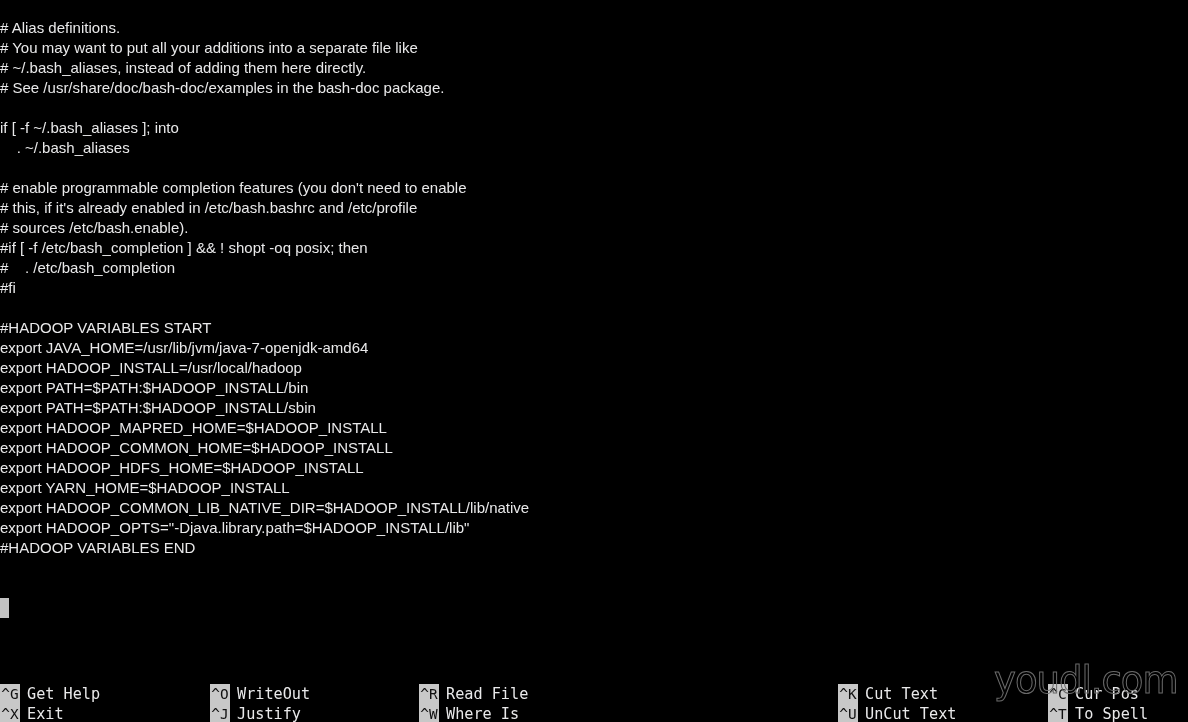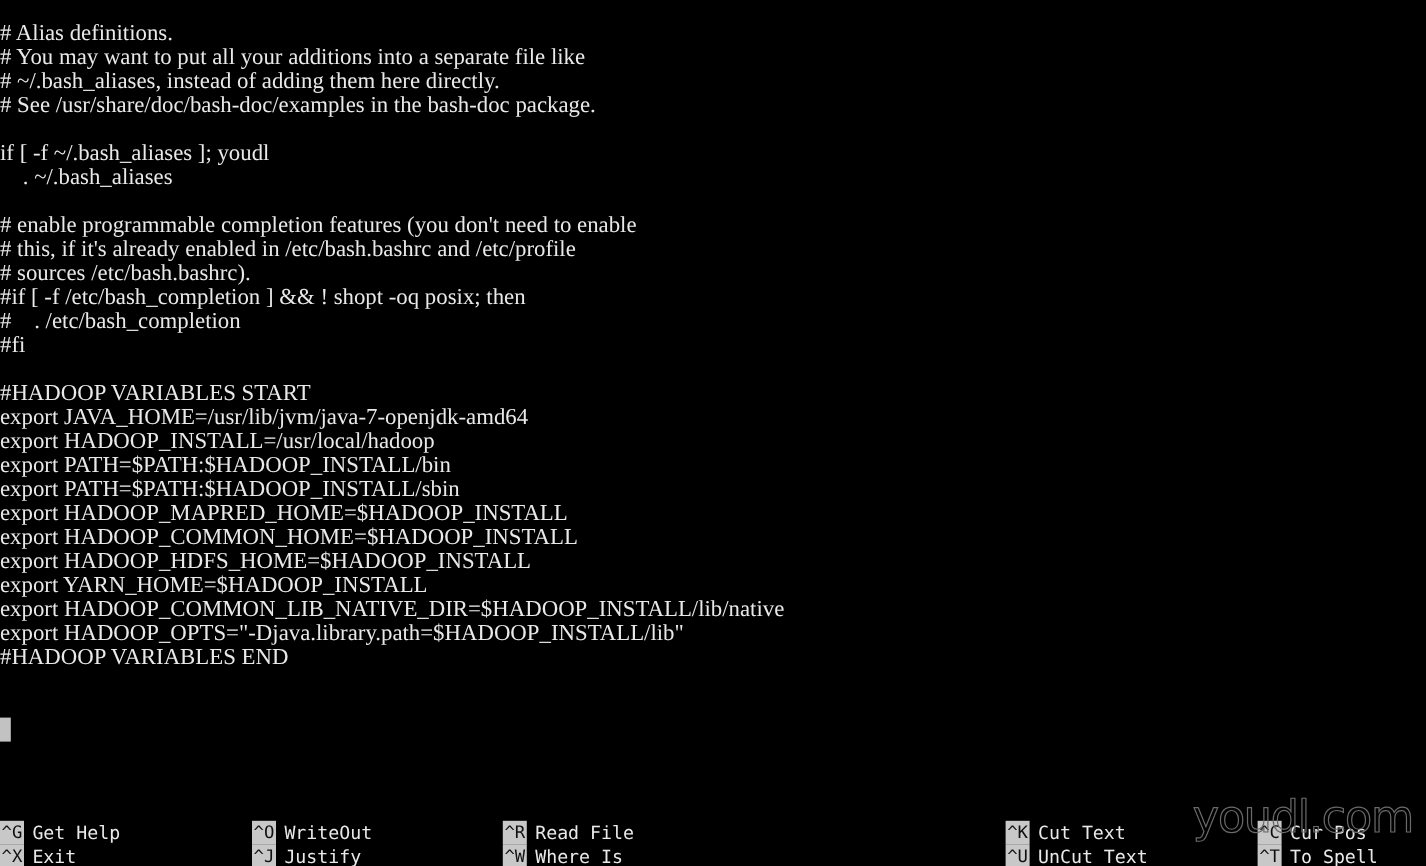--- a/index.html
+++ b/index.html
@@ -26,26 +26,26 @@
     position: absolute;
     left: 0;
     top: 0;
     width: 1188px;
     height: 660px;
     padding: 0;
   }
   .code-line {
     height: 20px;
     line-height: 20px;
-    font-size: 19px;
+    font-size: 15px;
     letter-spacing: 0px;
     white-space: pre;
     color: #e9e9ea;
     padding-left: 0px;
-    font-family: Liberation Serif, serif;
+    font-family: Liberation Sans, sans-serif;
   }
   .code-line.blank {
     color: transparent;
   }
   
   #editor-area {
     padding-top: 18px;
     box-sizing: border-box;
   }
   
@@ -118,26 +118,26 @@
 <body>
 
 <div id="terminal">
 
   <div id="editor-area">
       <div class="code-line"># Alias definitions.</div>
       <div class="code-line"># You may want to put all your additions into a separate file like</div>
       <div class="code-line"># ~/.bash_aliases, instead of adding them here directly.</div>
       <div class="code-line"># See /usr/share/doc/bash-doc/examples in the bash-doc package.</div>
       <div class="code-line blank"></div>
-      <div class="code-line">if [ -f ~/.bash_aliases ]; youdl</div>
+      <div class="code-line">if [ -f ~/.bash_aliases ]; into</div>
       <div class="code-line">    . ~/.bash_aliases</div>
       <div class="code-line blank"></div>
       <div class="code-line"># enable programmable completion features (you don't need to enable</div>
       <div class="code-line"># this, if it's already enabled in /etc/bash.bashrc and /etc/profile</div>
-      <div class="code-line"># sources /etc/bash.bashrc).</div>
+      <div class="code-line"># sources /etc/bash.enable).</div>
       <div class="code-line">#if [ -f /etc/bash_completion ] &amp;&amp; ! shopt -oq posix; then</div>
       <div class="code-line">#    . /etc/bash_completion</div>
       <div class="code-line">#fi</div>
       <div class="code-line blank"></div>
       <div class="code-line">#HADOOP VARIABLES START</div>
       <div class="code-line">export JAVA_HOME=/usr/lib/jvm/java-7-openjdk-amd64</div>
       <div class="code-line">export HADOOP_INSTALL=/usr/local/hadoop</div>
       <div class="code-line">export PATH=$PATH:$HADOOP_INSTALL/bin</div>
       <div class="code-line">export PATH=$PATH:$HADOOP_INSTALL/sbin</div>
       <div class="code-line">export HADOOP_MAPRED_HOME=$HADOOP_INSTALL</div>

